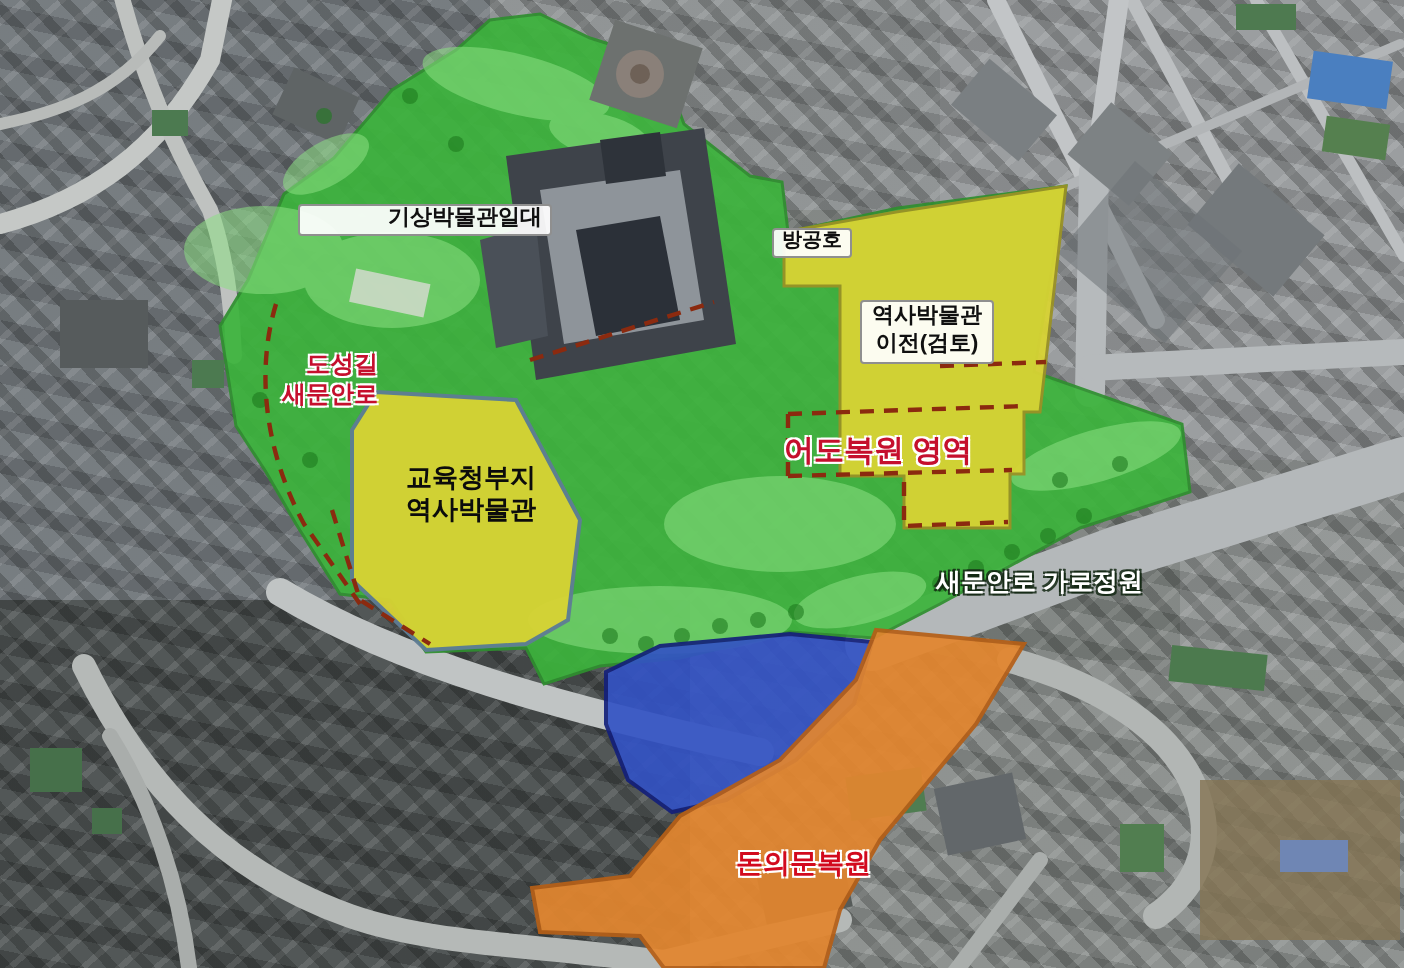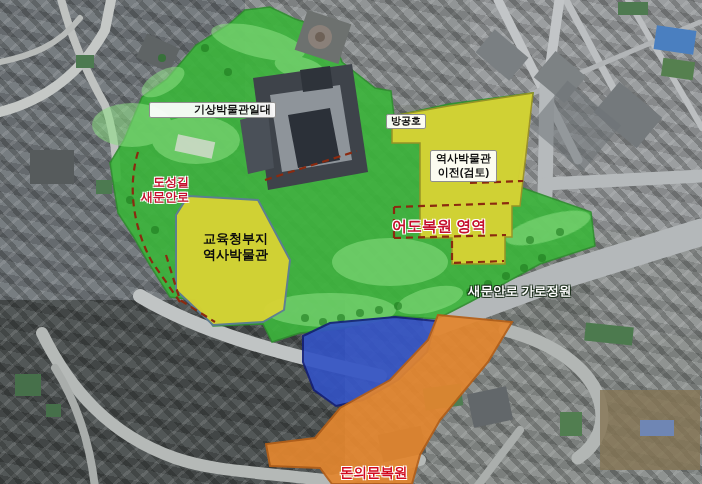--- a/index.html
+++ b/index.html
@@ -182,15 +182,15 @@
     <div>교육청부지</div>
     <div>역사박물관</div>
   </div>
 
 
   <div class="lbl lbl-red" style="left:392px;top:217px;font-size:15px;">어도복원 영역</div>
 
   <div class="lbl lbl-white" style="left:468px;top:272px;font-size:12.5px;margin-top:12px;">새문안로 가로정원</div>
 
 
-  <div class="lbl lbl-red" style="left:340px;top:424px;font-size:13.5px;color:#d20a1e;margin-top:41px;">돈의문복원</div>
+  <div class="lbl lbl-red" style="left:368px;top:424px;font-size:13.5px;color:#d20a1e;">돈의문복원</div>
 
 </div>
 
 </body></html>

